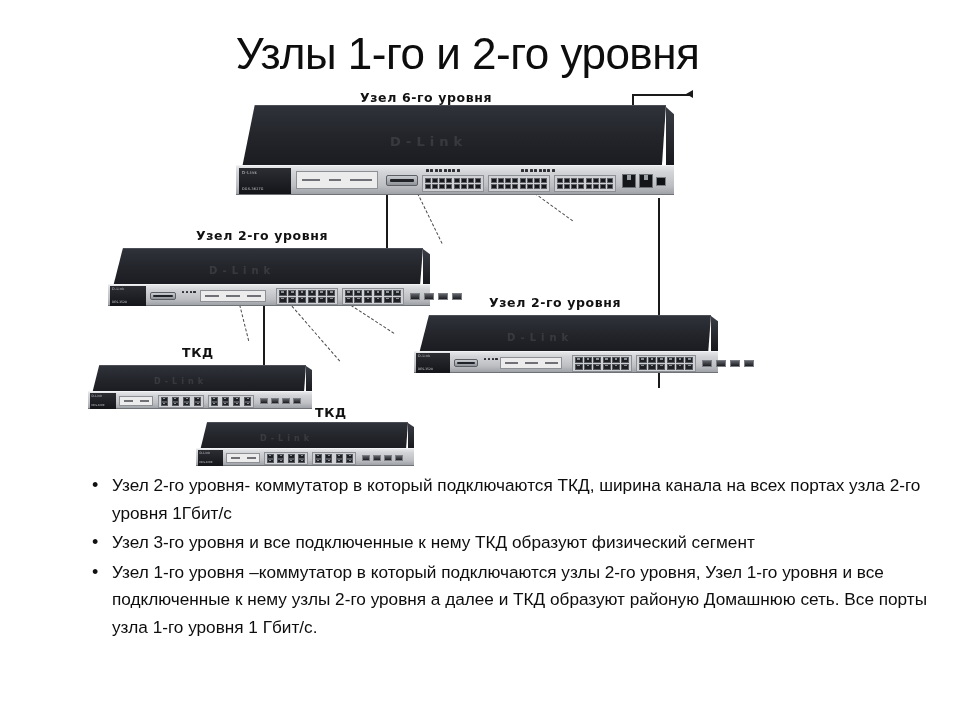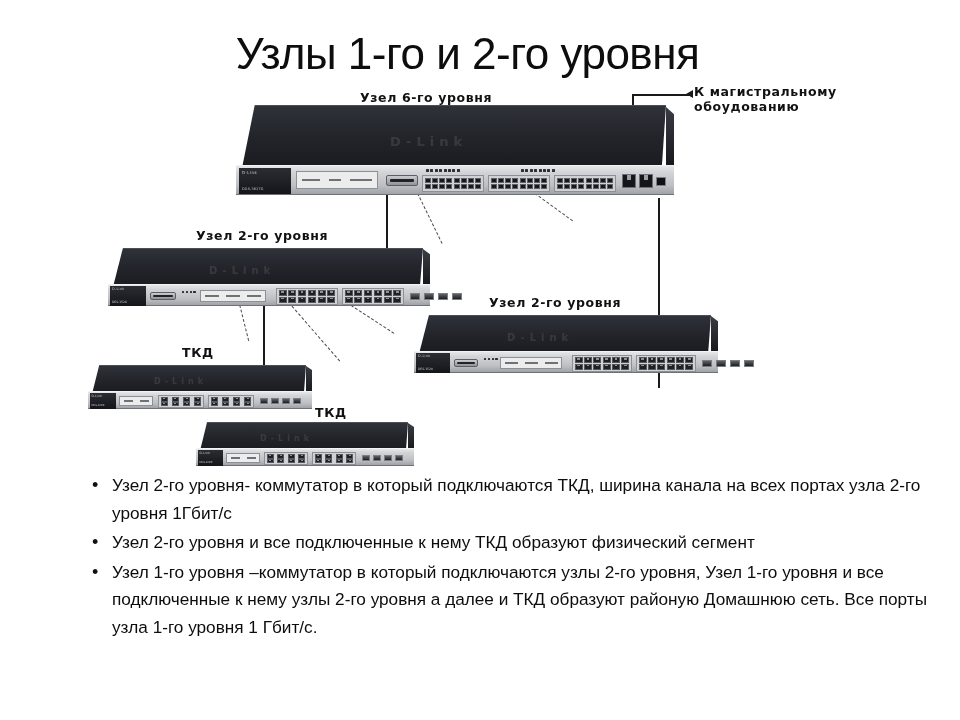--- a/index.html
+++ b/index.html
@@ -280,21 +280,20 @@
 </style>
 </head>
 <body>
 
 <div class="slide-title">Узлы 1-го и 2-го уровня</div>
 
 <div class="diagram">
 
   <div class="callout" style="left:360px; top:10px;">Узел 6-го уровня</div>
 
-  <div class="callout two-line" style="left:694px; top:4px; text-align:left; width:190px;">К магистральному обоудованию</div>
 
   <div class="callout" style="left:196px; top:148px;">Узел 2-го уровня</div>
 
   <div class="callout" style="left:489px; top:215px;">Узел 2-го уровня</div>
 
   <div class="callout" style="left:182px; top:265px;">ТКД</div>
 
   <div class="callout" style="left:315px; top:325px;">ТКД</div>
 
   <div class="vline" style="left:632px; top:14px; height:84px;"></div>
@@ -714,19 +713,19 @@
 
 </div>
 
 <div class="bullets">
   <div class="bullet">
     <div class="dot">•</div>
     <div class="btext">Узел 2-го уровня- коммутатор в который подключаются ТКД, ширина канала на всех портах узла 2-го уровня 1Гбит/с</div>
   </div>
   <div class="bullet">
     <div class="dot">•</div>
-    <div class="btext">Узел 2-го уровня и все подключенные к нему ТКД образуют физический сегмент</div>
+    <div class="btext">Узел 3-го уровня и все подключенные к нему ТКД образуют физический сегмент</div>
   </div>
   <div class="bullet">
     <div class="dot">•</div>
     <div class="btext">Узел 1-го уровня –коммутатор в который подключаются узлы 2-го уровня, Узел 1-го уровня и все подключенные к нему узлы 2-го уровня а далее и ТКД образуют районую Домашнюю сеть. Все порты узла 1-го уровня 1 Гбит/с.</div>
   </div>
 </div>
 
 </body></html>

